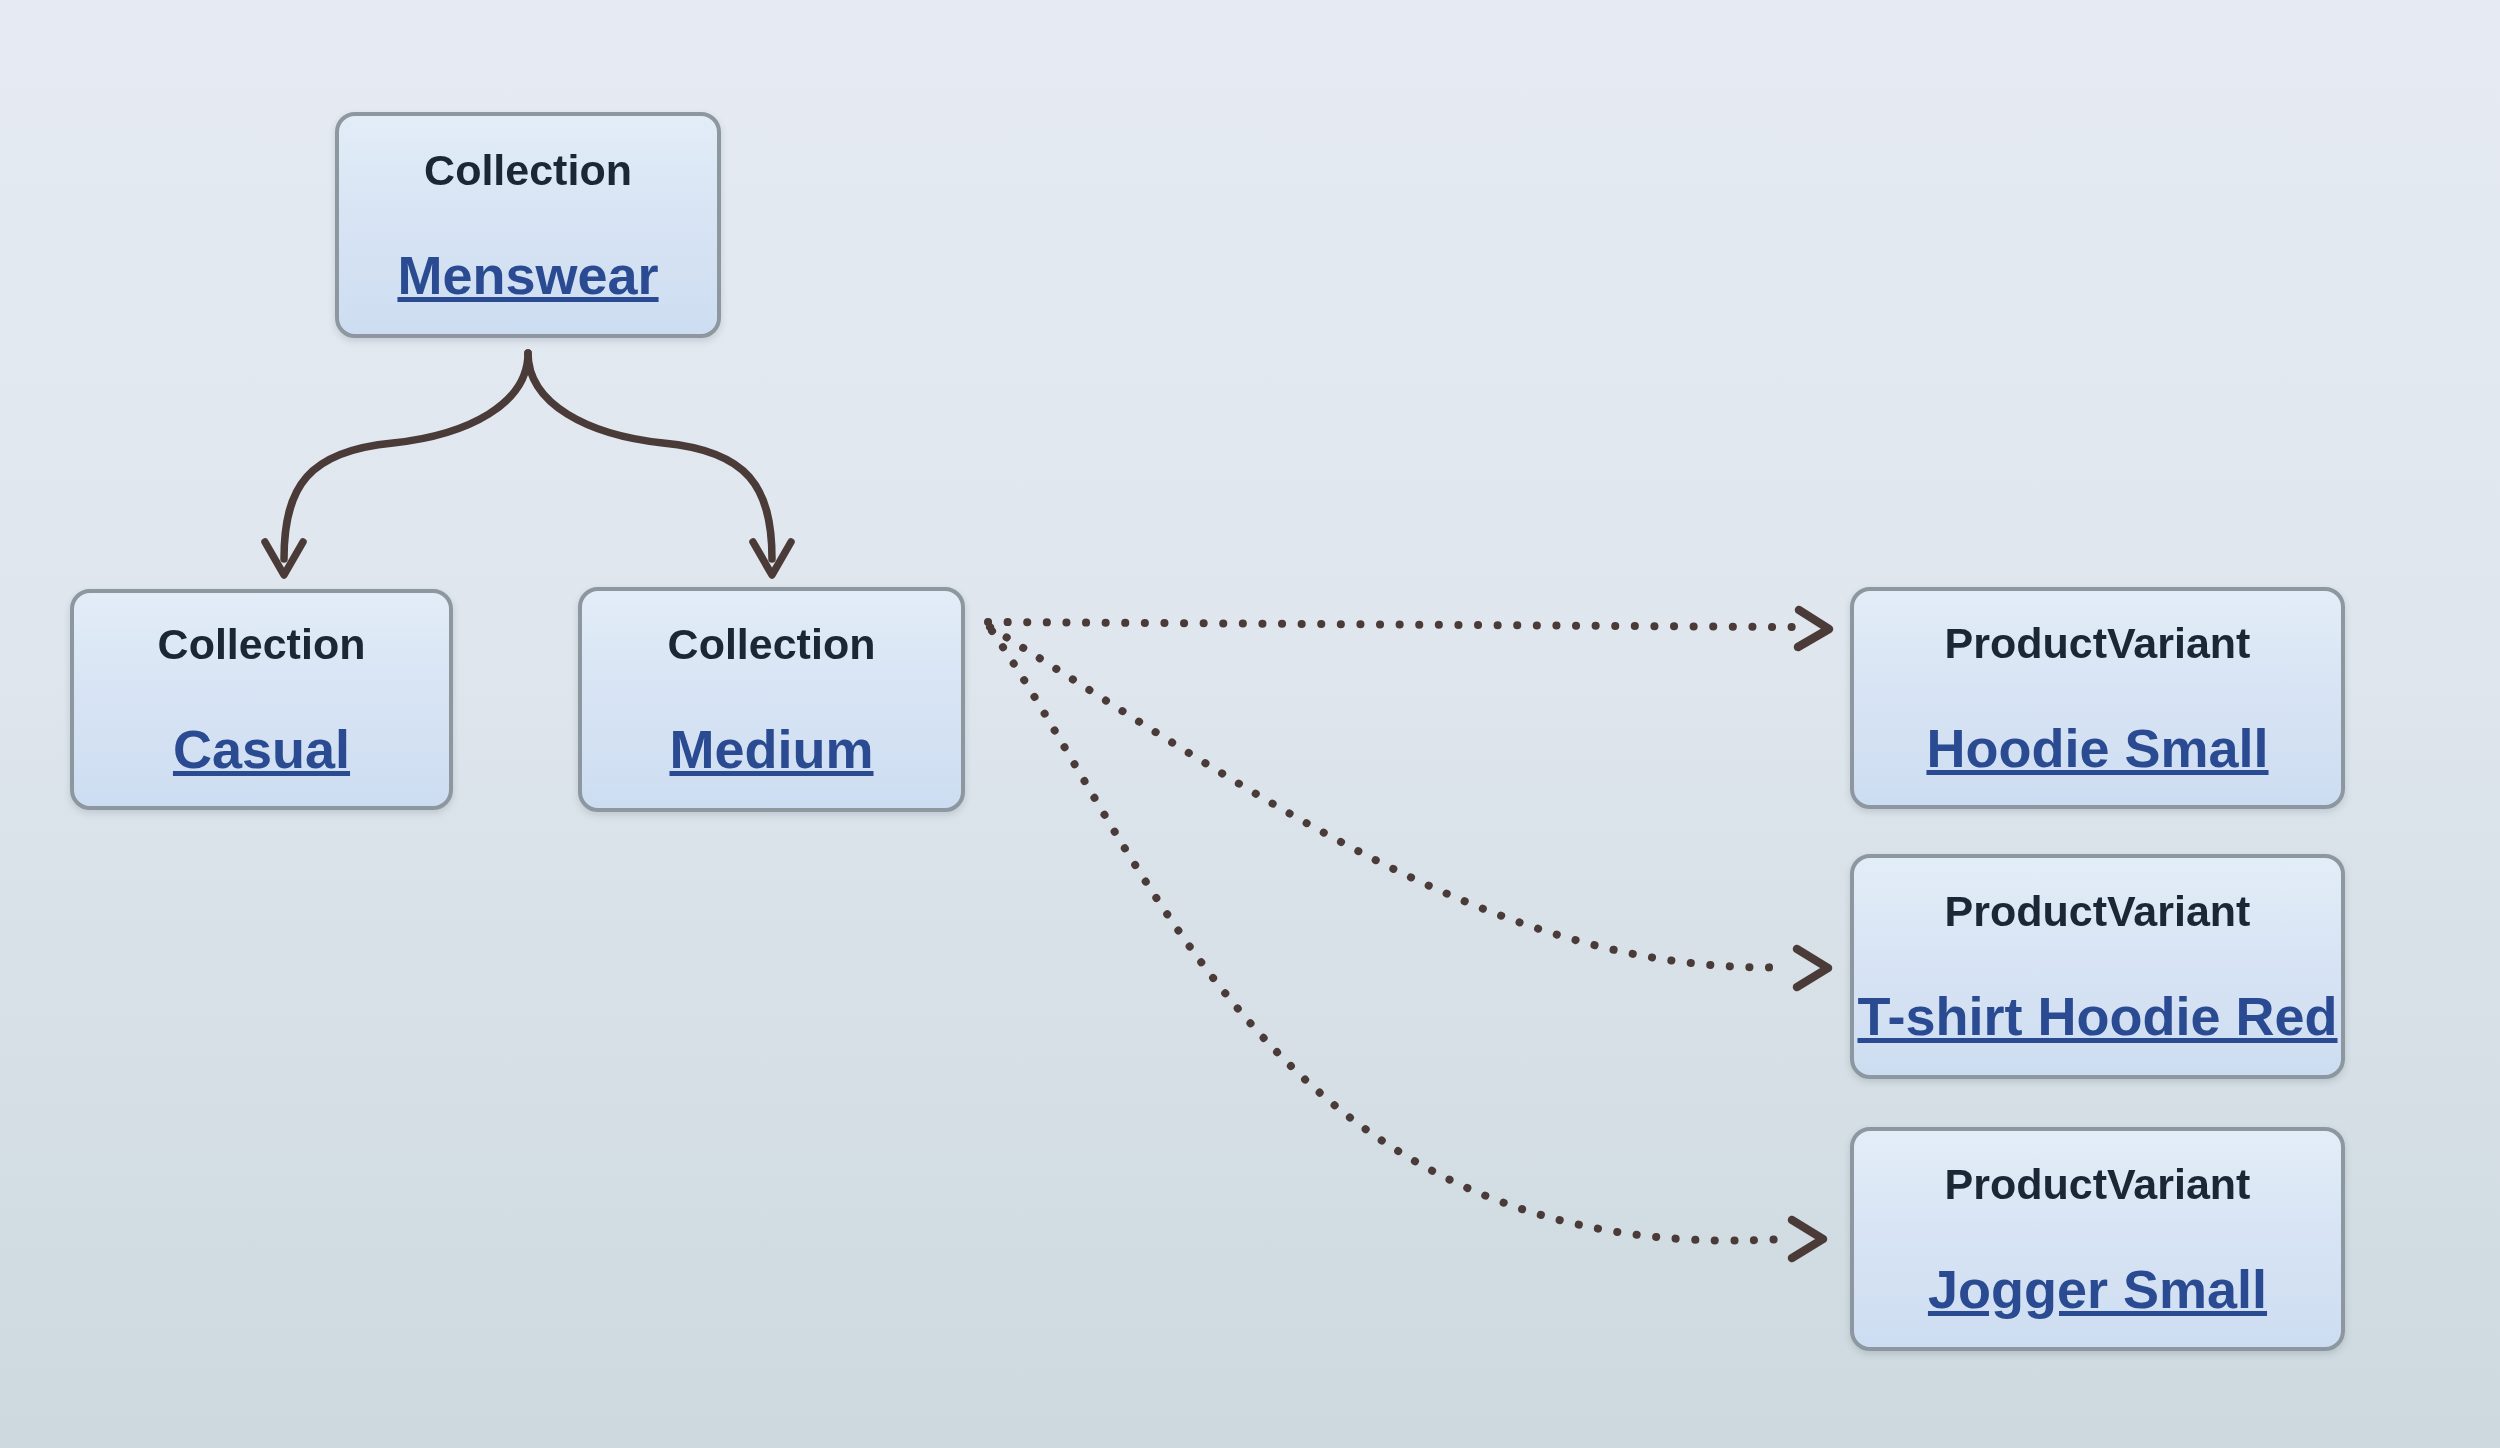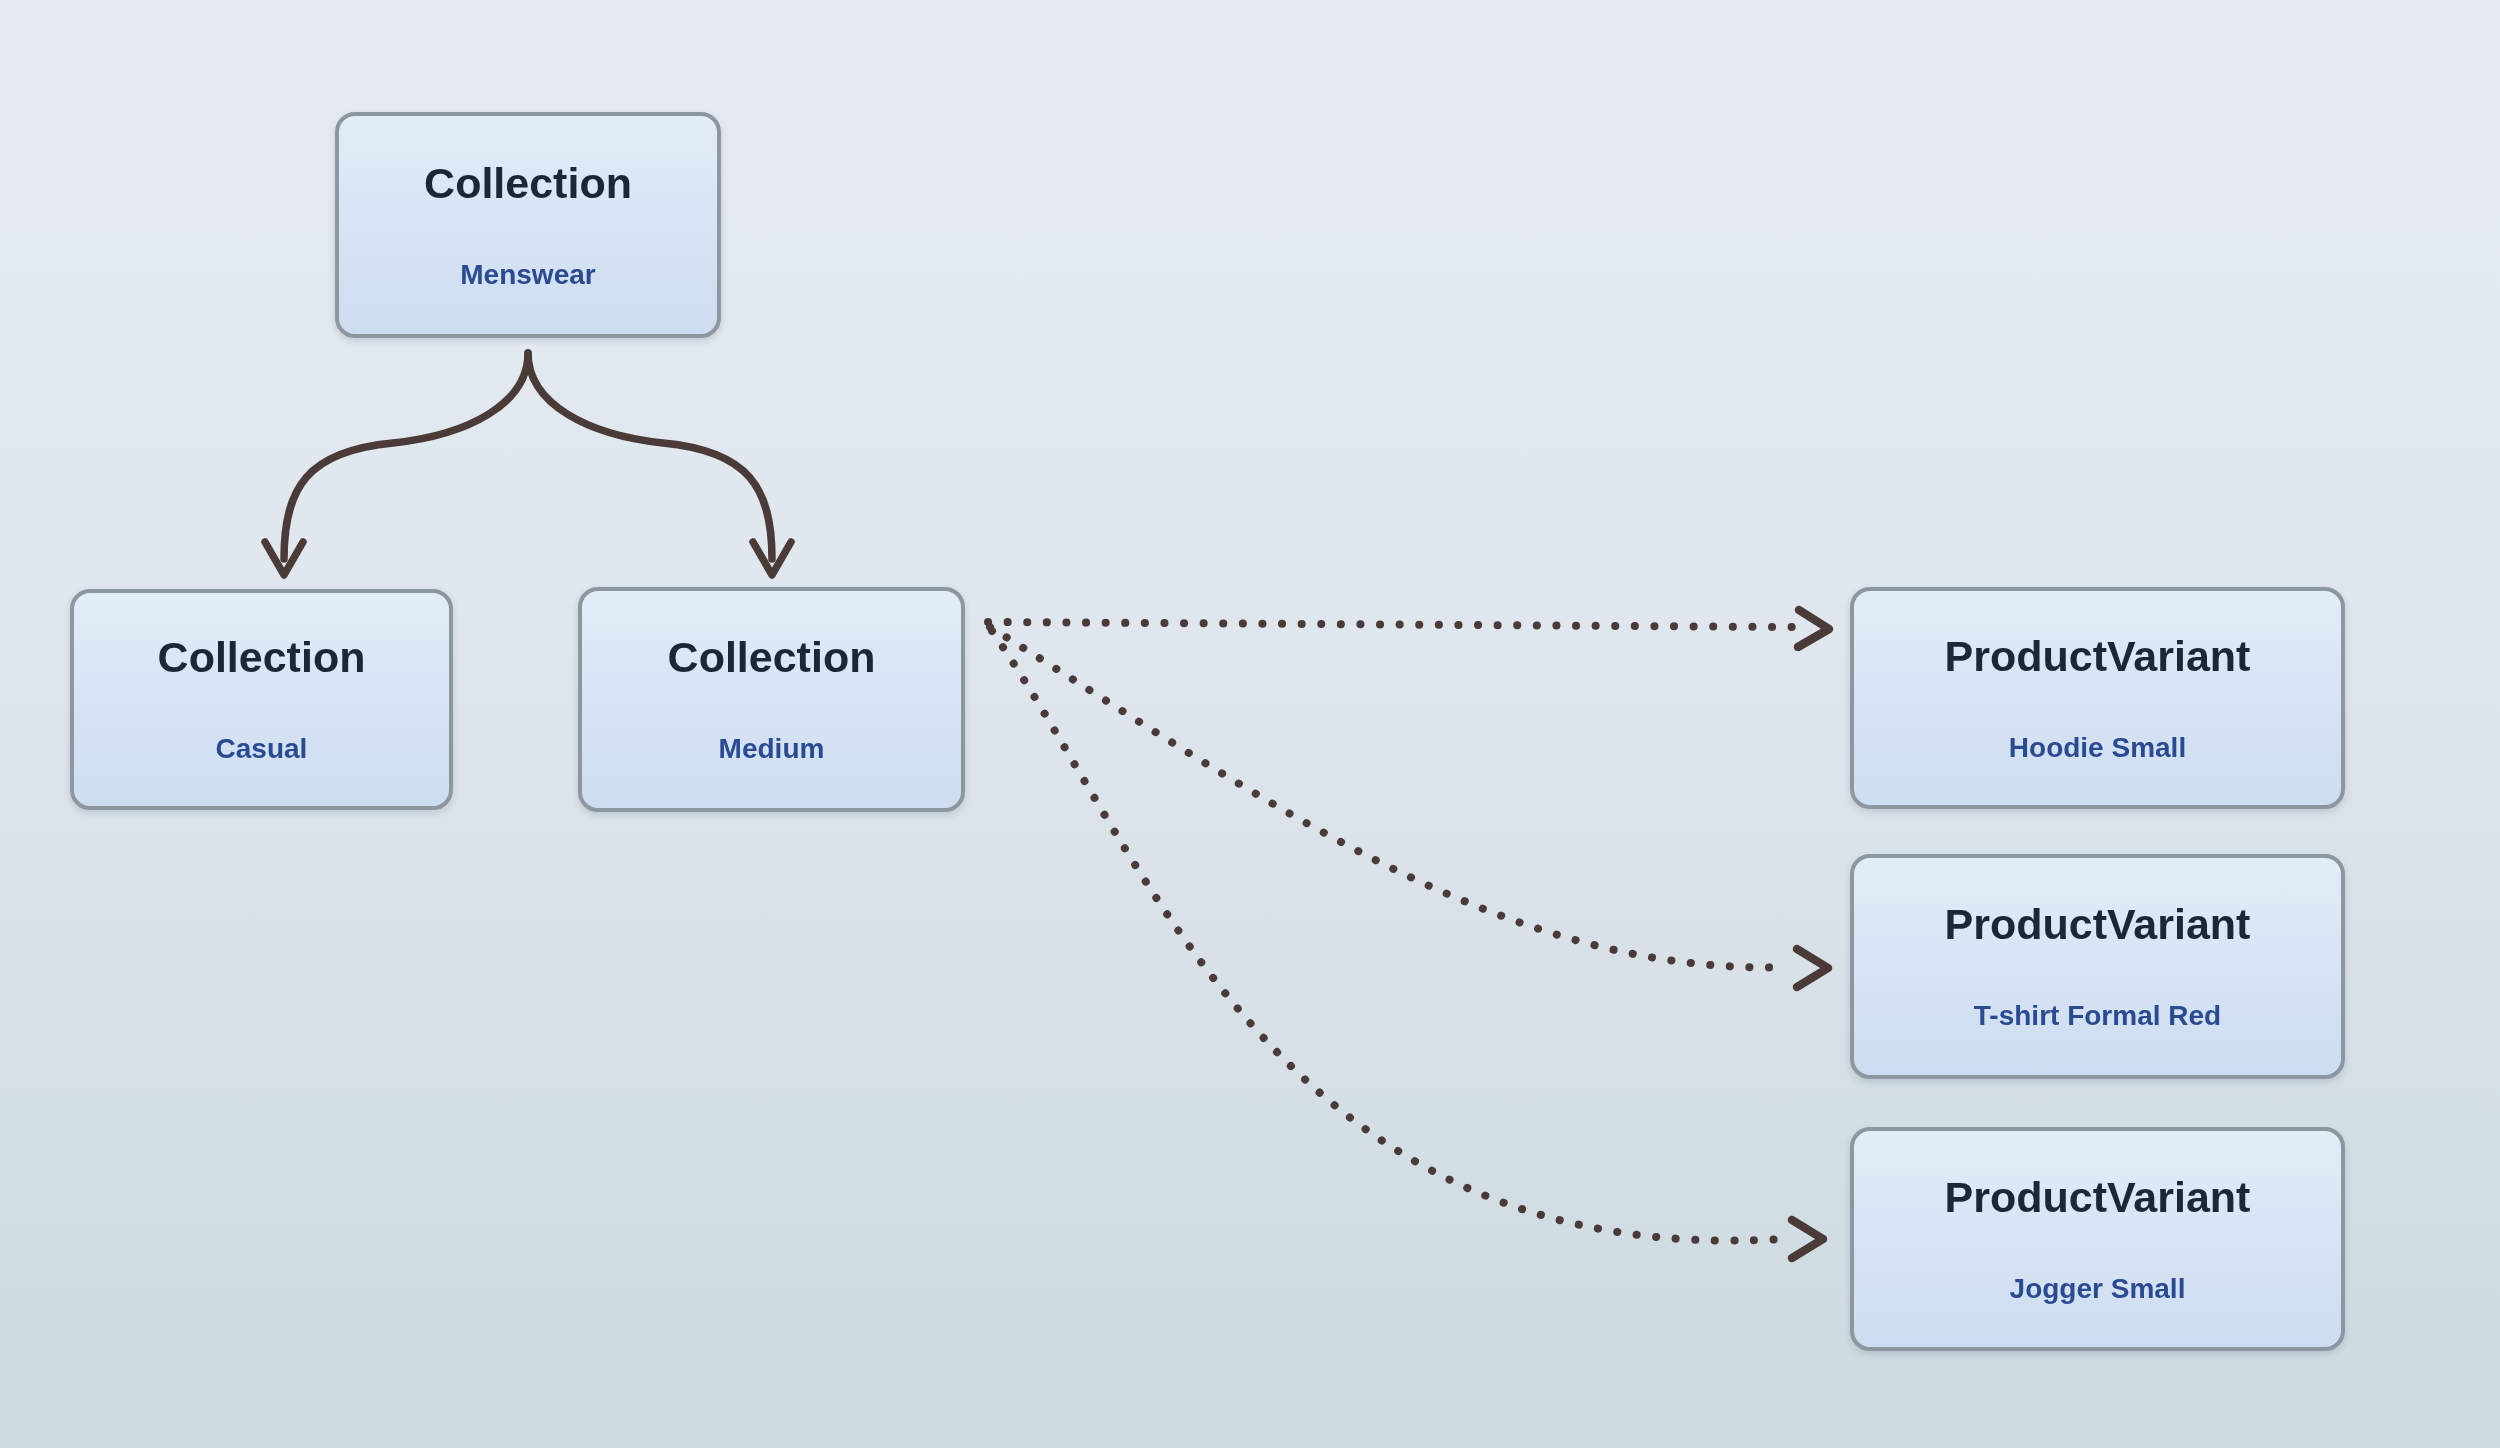--- a/index.html
+++ b/index.html
@@ -16,22 +16,23 @@
     background: linear-gradient(180deg, #e3edf8 0%, #d8e4f4 45%, #cdddf1 100%);
     box-shadow: 0 3px 7px rgba(60, 70, 90, 0.18);
     display: flex; flex-direction: column; align-items: center; justify-content: center;
     gap: 56px;
   }
   .node .type {
     font-size: 43px; font-weight: bold; color: #1c2736; line-height: 1;
     white-space: nowrap;
   }
   .node .label {
-    font-size: 28px; font-weight: bold; color: #2a4b92; line-height: 1;
+    font-size: 54px; font-weight: bold; color: #2a4b92; line-height: 1;
     white-space: nowrap;
+    text-decoration: underline;
   }
   svg.edges { position: absolute; inset: 0; pointer-events: none; }
 </style>
 </head>
 <body>
 
 <div class="canvas">
 
   <svg class="edges" width="2500" height="1448" viewBox="0 0 2500 1448">
 
@@ -69,21 +70,21 @@
     <div class="label">Medium</div>
   </div>
 
   <div class="node" style="left:1850px; top:578px; width:495px; height:222px">
     <div class="type">ProductVariant</div>
     <div class="label">Hoodie Small</div>
   </div>
 
   <div class="node" style="left:1850px; top:845px; width:495px; height:225px">
     <div class="type">ProductVariant</div>
-    <div class="label">T-shirt Formal Red</div>
+    <div class="label">T-shirt Hoodie Red</div>
   </div>
 
   <div class="node" style="left:1850px; top:1118px; width:495px; height:224px">
     <div class="type">ProductVariant</div>
     <div class="label">Jogger Small</div>
   </div>
 
 </div>
 
 </body></html>

